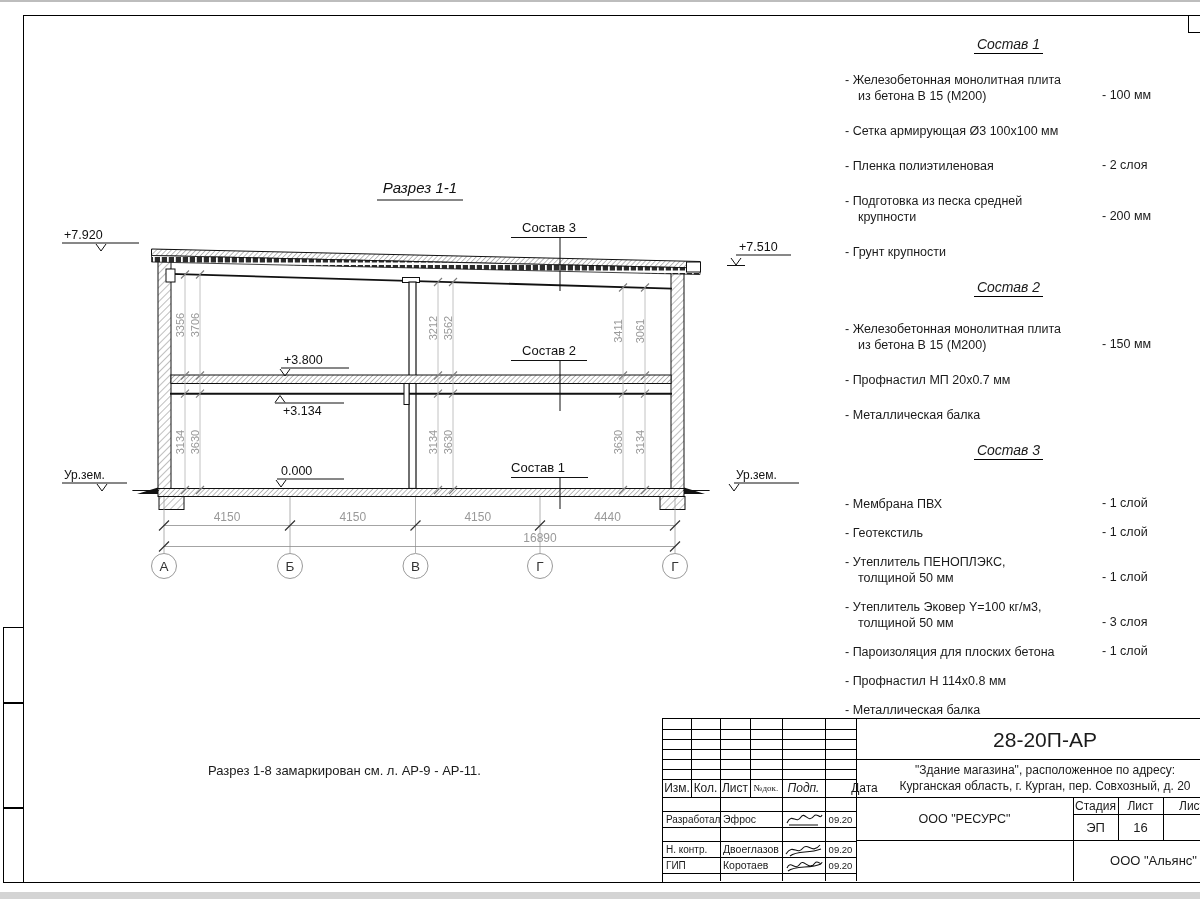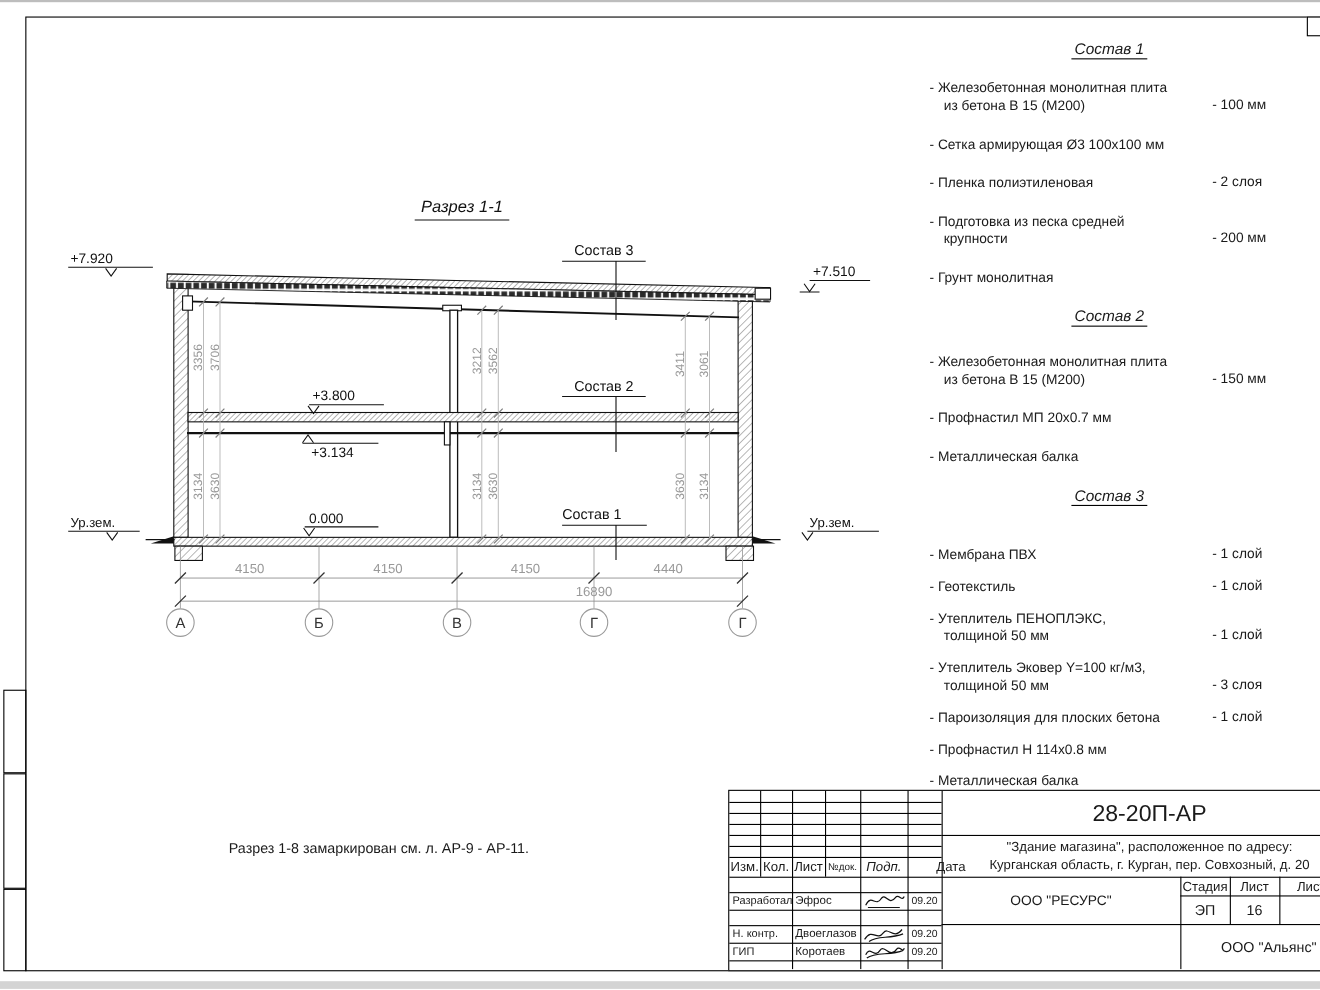--- a/index.html
+++ b/index.html
@@ -217,21 +217,21 @@
   <div class="comp-item mb19">
     <div class="comp-name">- Пленка полиэтиленовая</div>
     <div class="comp-val">-  2 слоя</div>
   </div>
   <div class="comp-item mb19">
     <div class="comp-name">- Подготовка из песка средней
 крупности</div>
     <div class="comp-val">- 200 мм</div>
   </div>
   <div class="comp-item mb19">
-    <div class="comp-name">- Грунт монолитная</div>
+    <div class="comp-name">- Грунт крупности</div>
     <div class="comp-val"></div>
   </div>
 
   <div class="comp-title" style="margin:10px 0 24px 0;">
     <span>Состав 2</span>
   </div>
   <div class="comp-item mb19">
     <div class="comp-name">- Железобетонная  монолитная плита
 из бетона В 15 (М200)</div>
     <div class="comp-val">- 150 мм</div>
@@ -306,21 +306,21 @@
   <div class="tb-v" style="left:119px;top:0;height:162px;"></div>
   <div class="tb-v" style="left:162px;top:0;height:162px;"></div>
   <div class="tb-v" style="left:193px;top:0;height:162px;"></div>
   <div class="tb-v" style="left:410px;top:78px;height:84px;"></div>
   <div class="tb-v" style="left:455px;top:78px;height:43px;"></div>
   <div class="tb-v" style="left:500px;top:78px;height:43px;"></div>
 
   <div class="tb-cell" style="left:0;top:60px;width:28px;height:18px;font-size:12px;">Изм.</div>
   <div class="tb-cell" style="left:28px;top:60px;width:29px;height:18px;font-size:12px;">Кол.</div>
   <div class="tb-cell" style="left:57px;top:60px;width:30px;height:18px;font-size:12px;">Лист</div>
-  <div class="tb-cell" style="left:87px;top:60px;width:32px;height:18px;font-size:9px;">№док.</div>
+  <div class="tb-cell" style="left:87px;top:60px;width:32px;height:18px;font-size:9px;font-family:Liberation Serif, serif;">№док.</div>
   <div class="tb-cell" style="left:119px;top:60px;width:43px;height:18px;font-size:12px;font-style:italic;">Подп.</div>
   <div class="tb-cell" style="left:162px;top:60px;width:31px;height:18px;font-size:12px;margin-left:24px;">Дата</div>
 
   <div class="tb-cell tb-left" style="left:3px;top:92px;width:54px;height:16px;font-size:10px;">Разработал</div>
   <div class="tb-cell tb-left" style="left:60px;top:92px;width:58px;height:16px;font-size:10.5px;">Эфрос</div>
   <svg class="abs" style="left:121px;top:91px;" width="40" height="18">
     <path d="M3,13 C8,2 12,15 17,7 C21,1 24,14 30,6 C33,2 36,10 38,5 M5,15 H34" fill="none" stroke="#111" stroke-width="1.1"></path>
   </svg>
   <div class="tb-cell" style="left:162px;top:92px;width:31px;height:16px;font-size:9.5px;">09.20</div>
 

